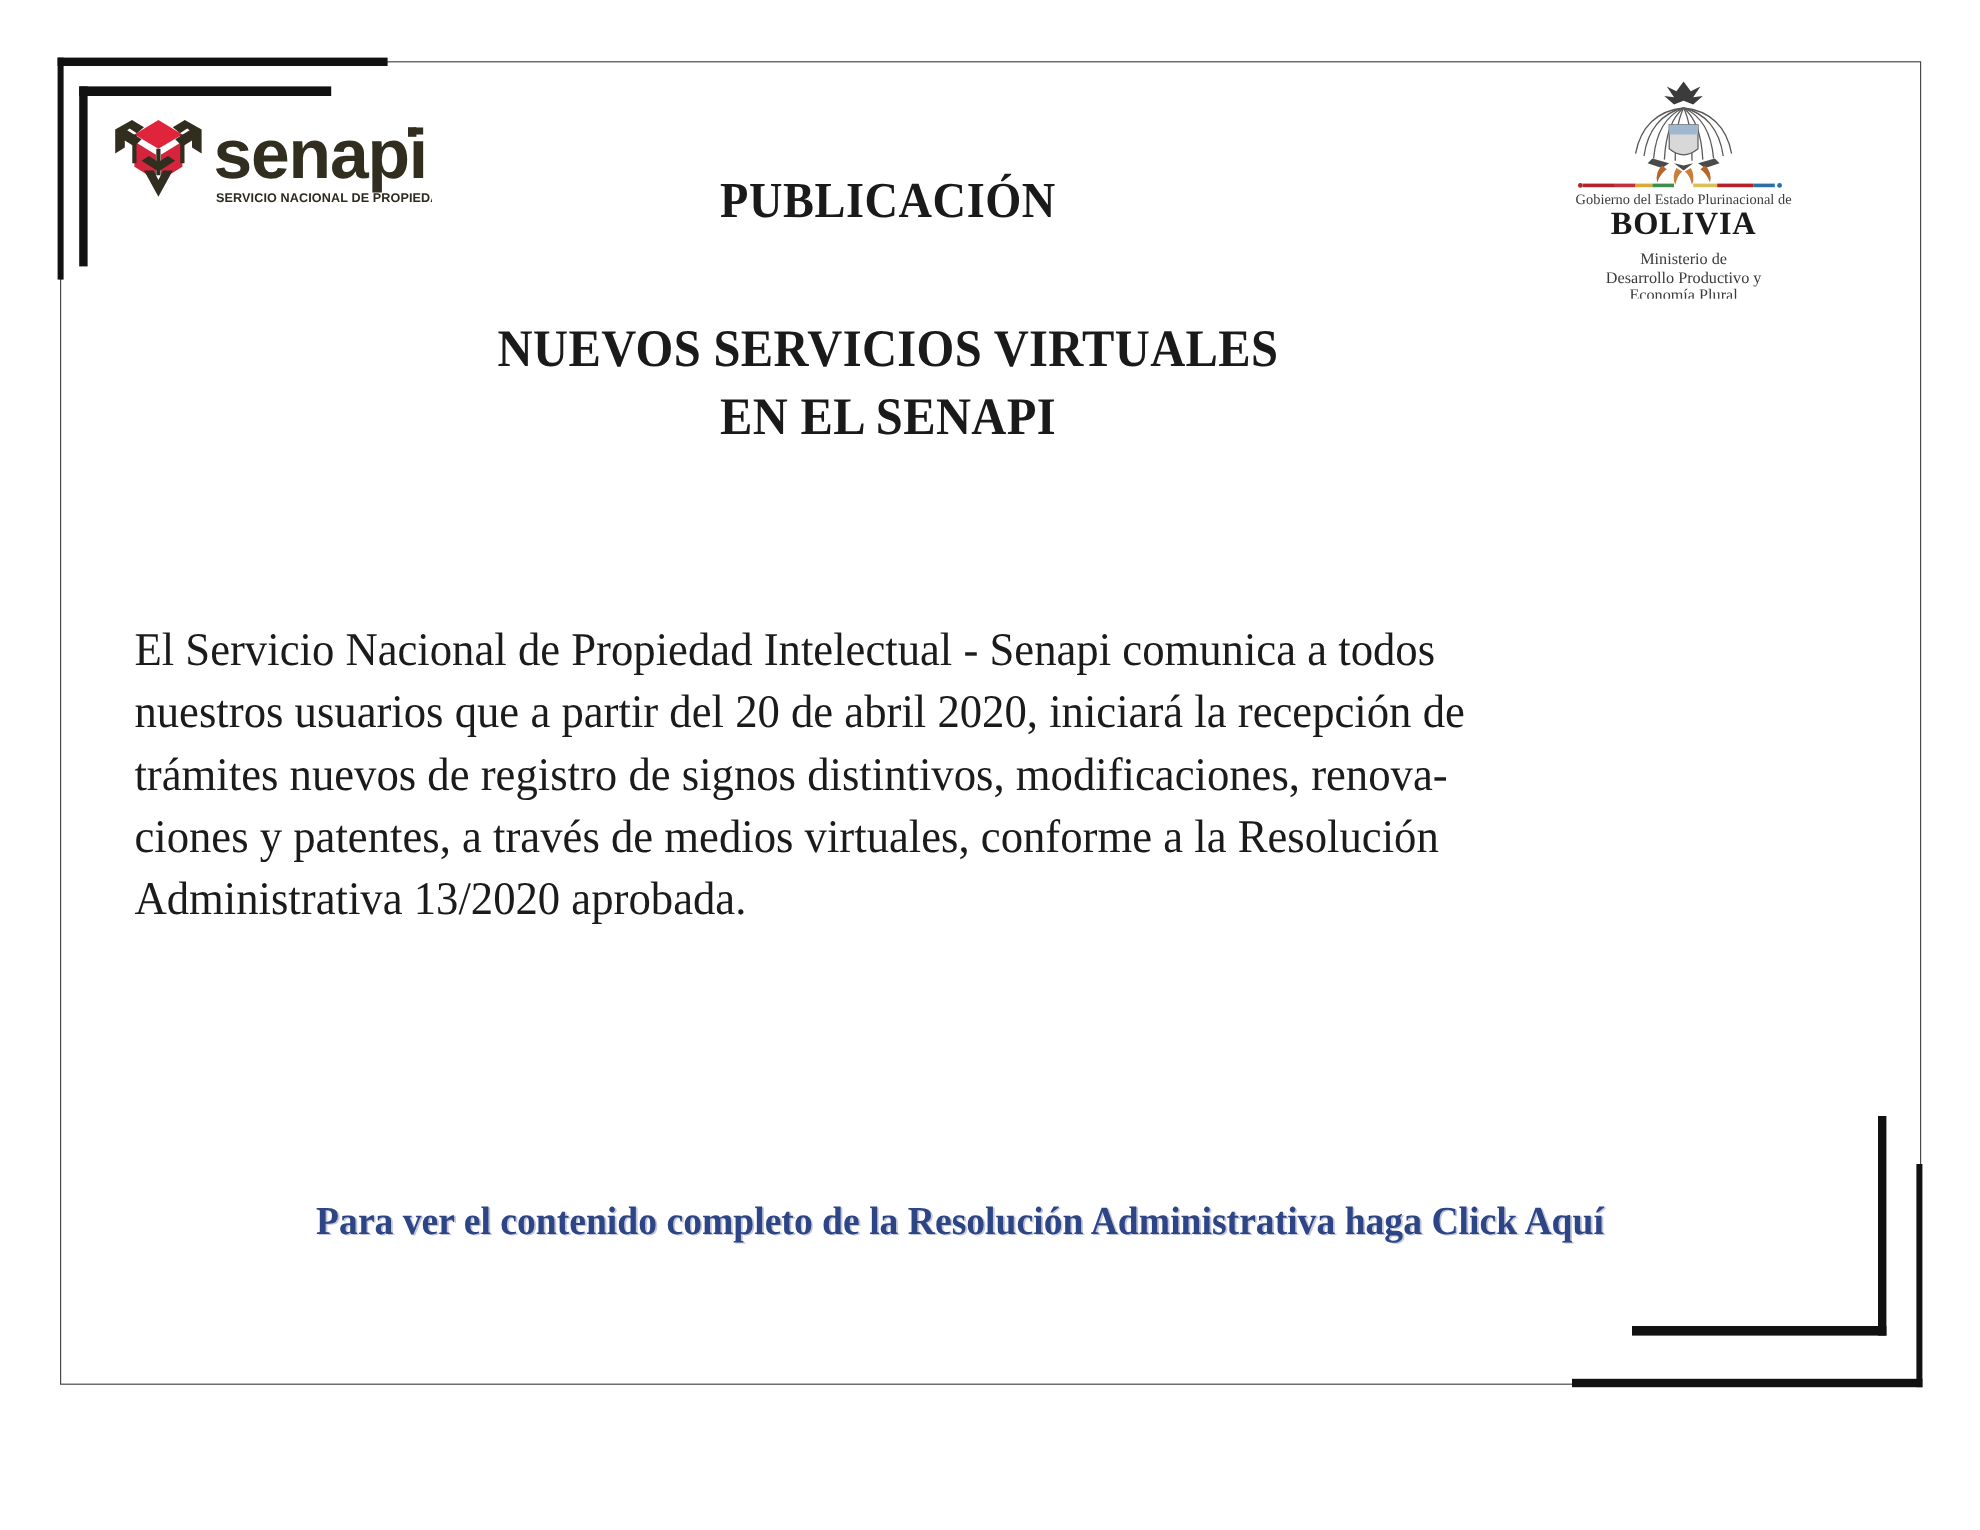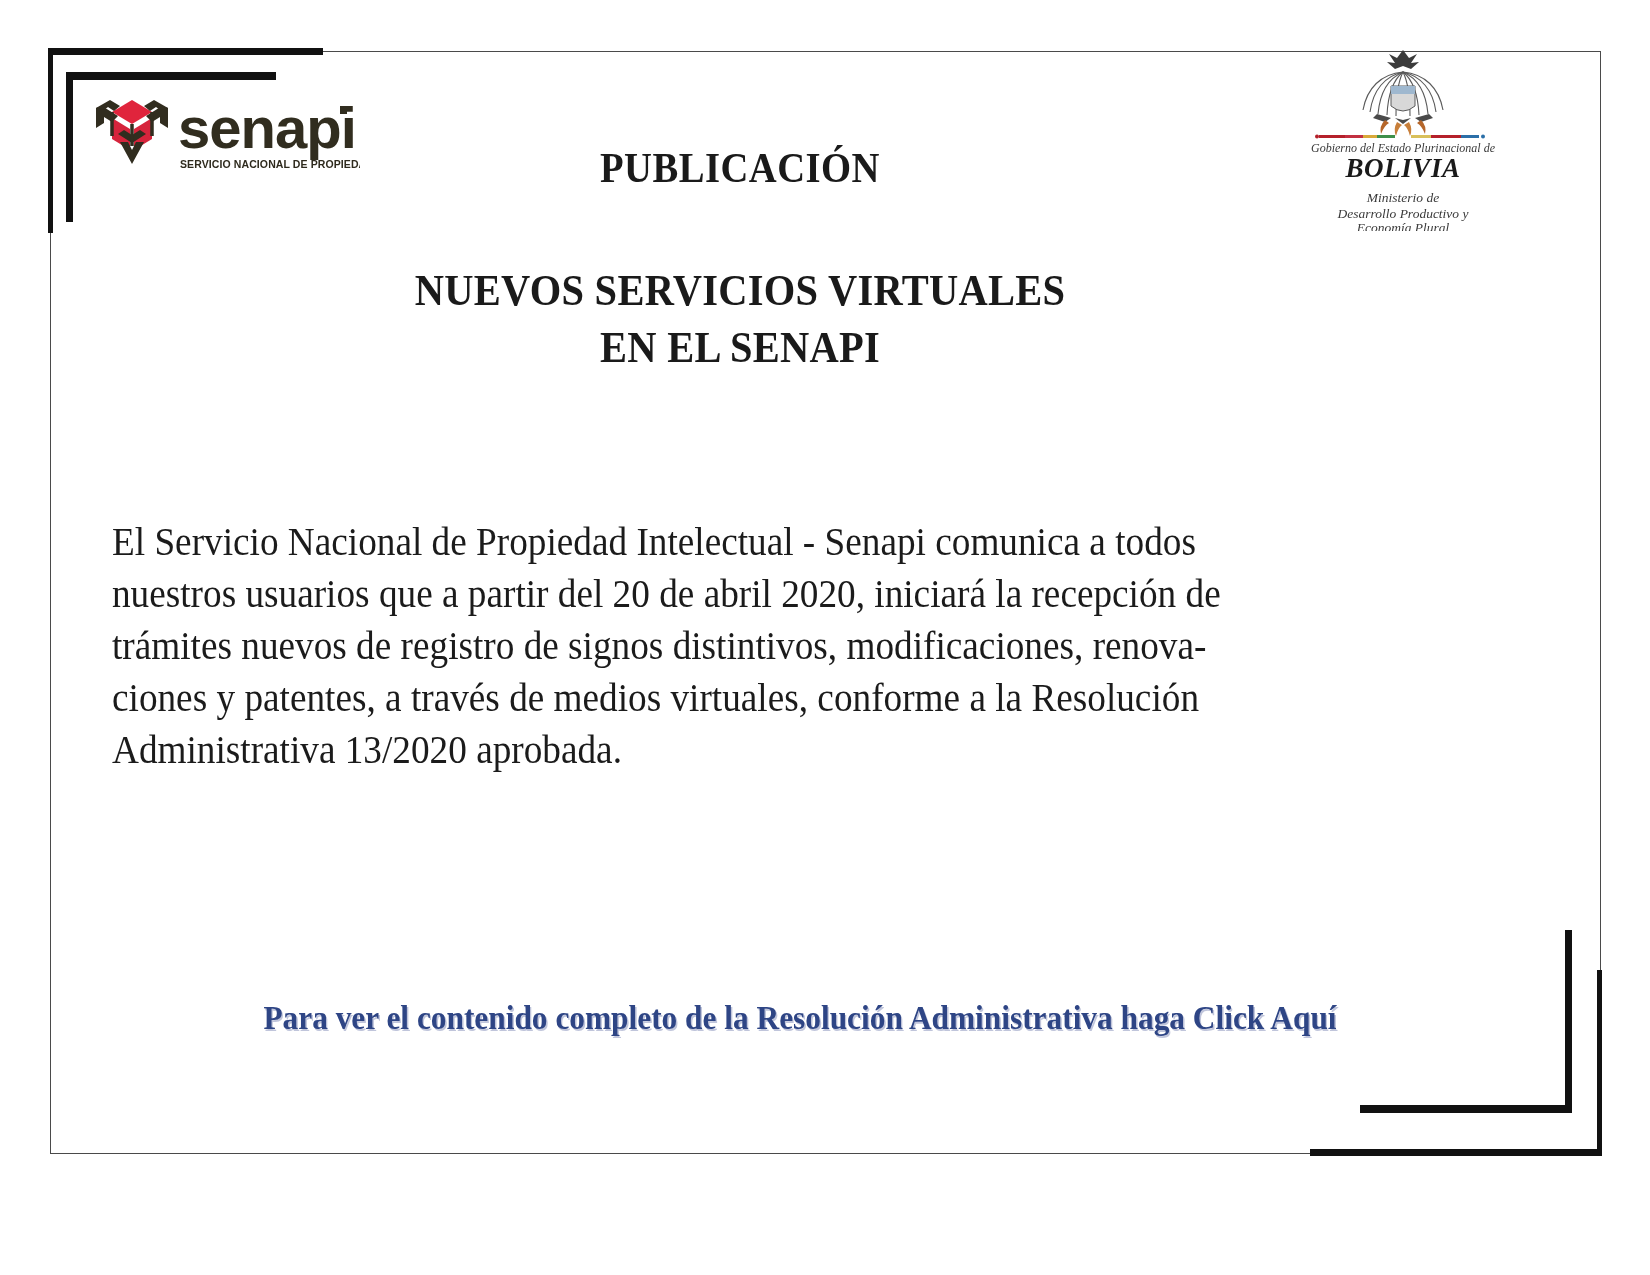--- a/index.html
+++ b/index.html
@@ -69,24 +69,23 @@
     top: 86px;
     width: 270px;
     height: 92px;
   }
   .senapi-logo svg { display: block; }
 
   
   .bolivia-seal {
     position: absolute;
     left: 1303px;
-    top: 36px;
+    top: 54px;
     width: 200px;
     height: 195px;
-    font-style: italic;
   }
   .bolivia-seal svg { display: block; }
 
   
   .title-publicacion {
     position: absolute;
     left: 240px;
     top: 144px;
     width: 1000px;
     text-align: center;

